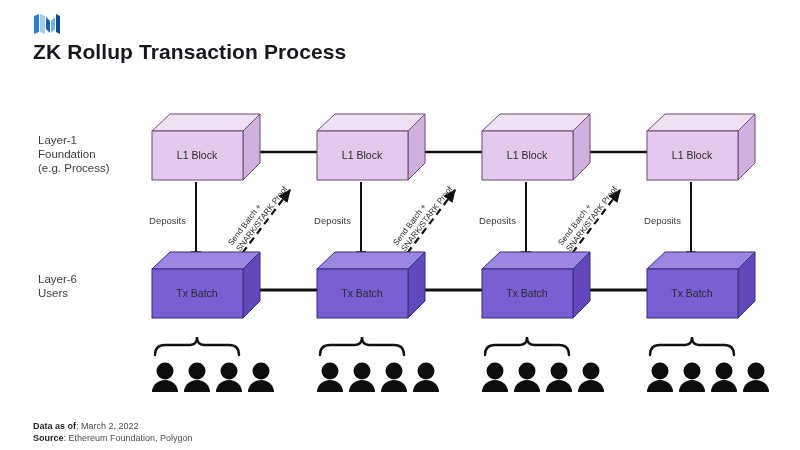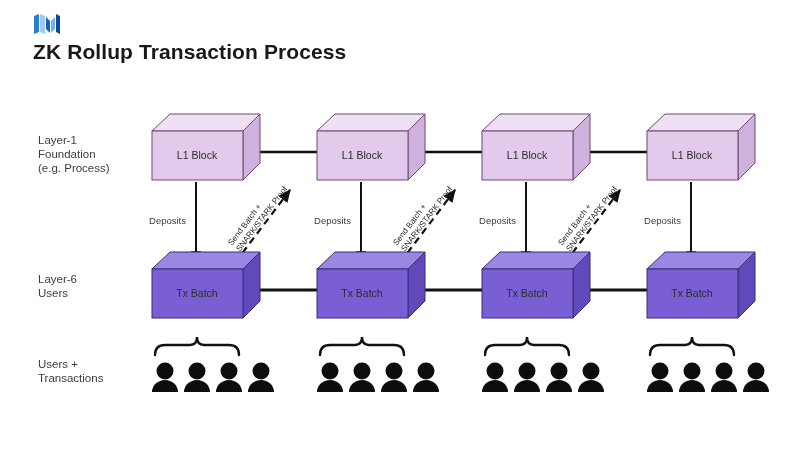--- a/index.html
+++ b/index.html
@@ -83,24 +83,20 @@
   <div class="title">ZK Rollup Transaction Process</div>
 
   <div class="row-label l1">
     <div>Layer-1</div>
     <div>Foundation</div>
     <div>(e.g. Process)</div>
   </div>
   <div class="row-label l2">
     <div>Layer-6</div>
     <div>Users</div>
-  </div>
-  <div class="row-label users">
-    <div>Users +</div>
-    <div>Transactions</div>
   </div>
 
   <svg class="diagram" viewBox="0 0 800 450">
     <defs>
       <marker id="arrowBlack" markerWidth="7" markerHeight="7" refX="5.4" refY="2.6" orient="auto">
         <path d="M0,0 L6,2.6 L0,5.2 z" fill="#111111"></path>
       </marker>
     </defs>
 
     <g stroke="#111111" stroke-width="2.4">
@@ -281,15 +277,23 @@
           <path d="M711,392 a13,12 0 0 1 26,0 z"></path>
         </g>
       <g>
           <circle cx="756" cy="371" r="8.5"></circle>
           <path d="M743,392 a13,12 0 0 1 26,0 z"></path>
         </g>
     </g>
   </svg>
 
   <div class="footer">
+    <div>
+      <b>Data as of</b>:
+      <span>March 2, 2022</span>
+    </div>
+    <div>
+      <b>Source</b>:
+      <span>Ethereum Foundation, Polygon</span>
+    </div>
   </div>
 
 </div>
 
 </body></html>

